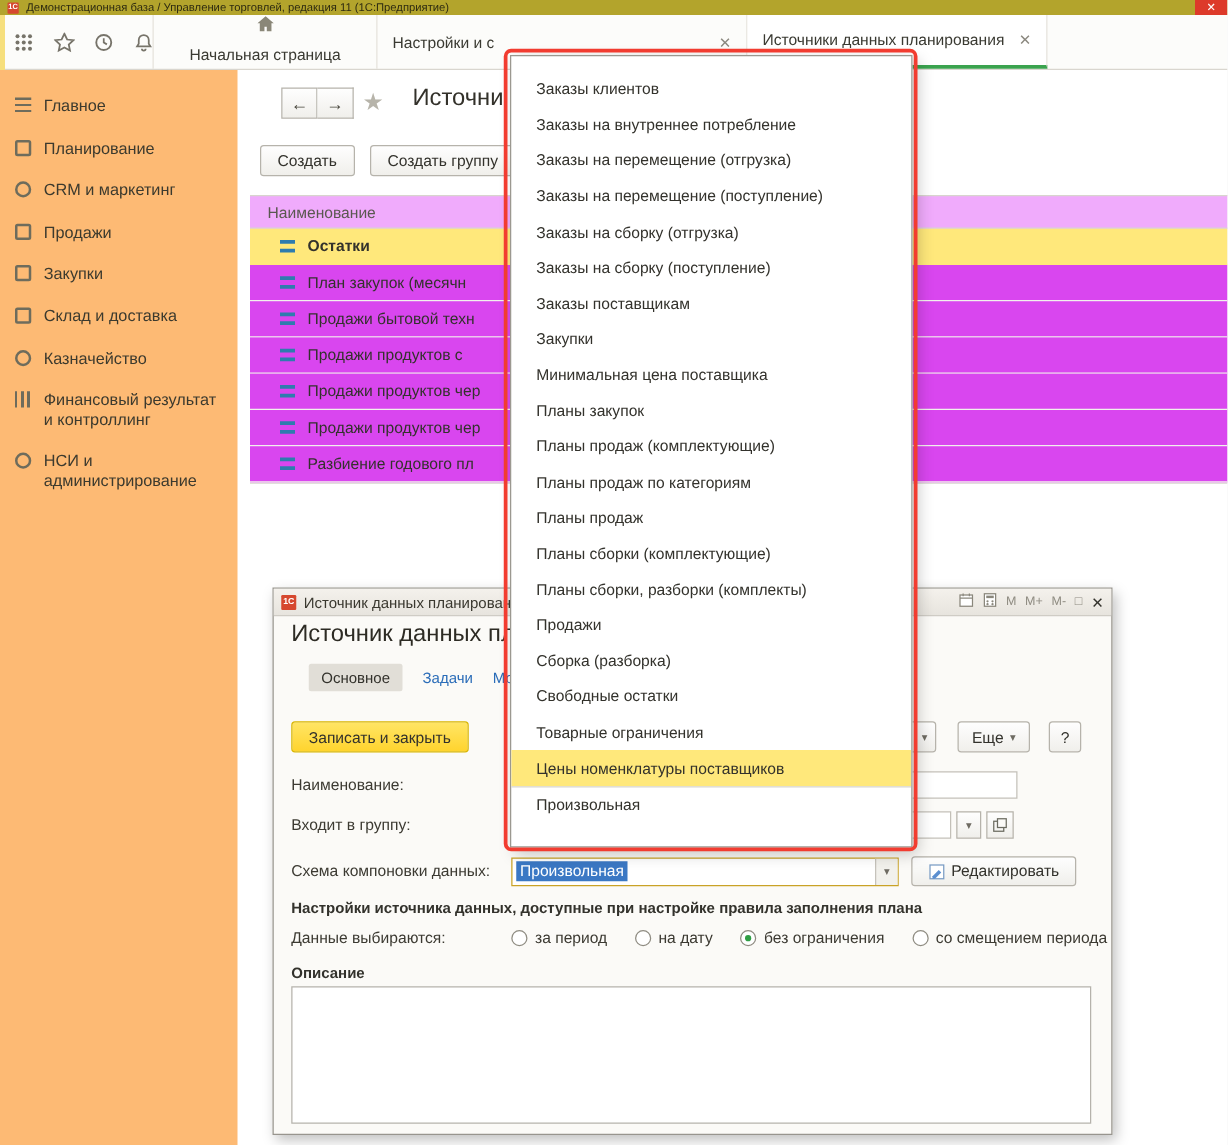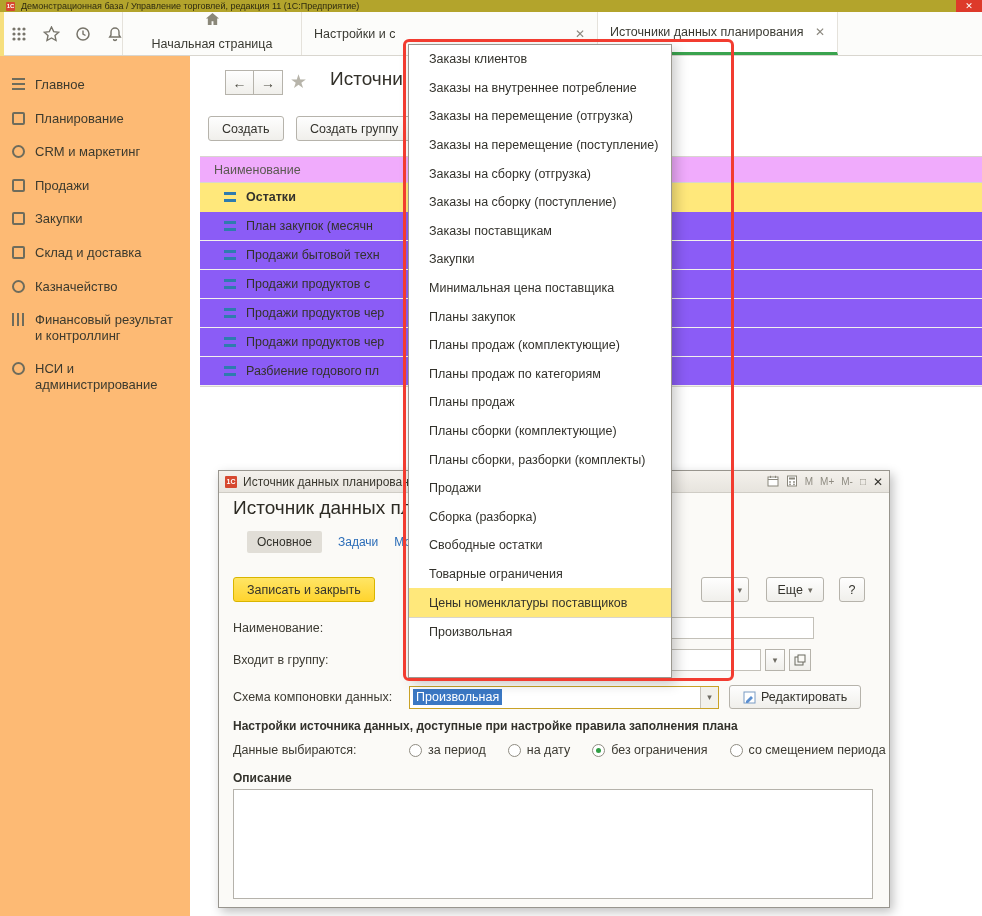--- a/index.html
+++ b/index.html
@@ -37,21 +37,21 @@
   .navbtn + .navbtn { border-left:none; }
   .fav-star { left:290px; top:70px; font-size:19px; color:#b7b4aa; }
   .page-title { left:330px; top:68px; font-size:19px; color:#33312a; white-space:nowrap; }
   .btn { display:inline-flex; align-items:center; justify-content:center; gap:5px; background:linear-gradient(#fefefe,#f0efeb); border:1px solid #b6b3ab; border-radius:3px; font-size:12.5px; color:#33322c; height:25px; padding:0 13px; white-space:nowrap; }
   .btn-yellow { background:linear-gradient(#ffe565,#ffd42e); border-color:#d9b500; }
   .caret { font-size:9px; color:#6e6b62; }
 
   .tbl { left:200px; top:156px; width:782px; }
   .tbl-header { height:27px; background:#f0abfc; border-top:1px solid #d8d5ce; border-bottom:1px solid #d8d5ce; display:flex; align-items:center; padding-left:14px; font-size:12.5px; color:#5a5850; }
   .tbl-body { border-bottom:1px solid #d8d5ce; }
-  .trow { height:29px; display:flex; align-items:center; gap:10px; padding-left:24px; font-size:12.5px; color:#33322c; background:#8b5cf6; border-bottom:1px solid #f2f1ec; }
+  .trow { height:29px; display:flex; align-items:center; gap:10px; padding-left:24px; font-size:12.5px; color:#33322c; background:#d946ef; border-bottom:1px solid #f2f1ec; }
   .trow.sel { background:#ffe87b; border-bottom-color:#ffe87b;font-weight:bold; }
   .eq-icon { width:12px; height:10px; border-top:3px solid #2e7cae; border-bottom:3px solid #2e7cae; flex:none; }
 
   
   .dialog { left:218px; top:470px; width:672px; height:438px; background:#fbfaf7; border:1px solid #98958e; box-shadow:3px 4px 10px rgba(0,0,0,.25); z-index:20; }
   .dlg-titlebar { position:absolute; left:0; top:0; width:100%; height:22px; background:linear-gradient(#f4f1ec,#e7e4de); border-bottom:1px solid #cfccc5; display:flex; align-items:center; gap:6px; padding:0 6px; font-size:12px; color:#3a382f; }
   .dlg-title-text { flex:1; overflow:hidden; white-space:nowrap; }
   .winctl { display:flex; align-items:center; gap:7px; color:#8f8c82; font-size:10px; }
   .winctl .wbtn { cursor:default; }
   .winctl .close { color:#33322c; font-size:12px; }
@@ -68,21 +68,21 @@
   .combo-text { flex:1; display:flex; align-items:center; padding-left:3px; overflow:hidden; }
   .selhl { background:#3b78c4; color:#fff; padding:1px 3px; white-space:nowrap; }
   .combo-caret { width:18px; border-left:1px solid #c6c3bb; background:#f2f1ec; display:flex; align-items:center; justify-content:center; }
   .bold-line { position:absolute; left:14px; font-size:12px; font-weight:bold; color:#33322c; white-space:nowrap; }
   .radio { width:13px; height:13px; border:1px solid #8f8c82; border-radius:50%; background:#fff; position:relative; flex:none; }
   .radio.checked::after { content:""; position:absolute; left:3px; top:3px; width:5px; height:5px; border-radius:50%; background:#2f9e44; }
   .radio-item { display:flex; align-items:center; gap:6px; }
   .desc-area { position:absolute; left:14px; top:318px; width:640px; height:110px; border:1px solid #b5b2ab; background:#fff; resize:none; font-family:"Liberation Sans",sans-serif; }
 
   
-  .dropdown { left:408px; top:44px; width:264px; height:634px; background:#fff; border:1px solid #9b9890; box-shadow:4px 5px 12px rgba(0,0,0,.22); z-index:30; padding-top:0; overflow:hidden; }
+  .dropdown { left:408px; top:44px; width:322px; height:634px; background:#fff; border:1px solid #9b9890; box-shadow:4px 5px 12px rgba(0,0,0,.22); z-index:30; padding-top:12px; overflow:hidden; }
   .dd-item { height:28.6px; display:flex; align-items:center; padding-left:20px; font-size:12.5px; color:#33322c; white-space:nowrap; }
   .dd-item.hl { background:#ffe87b; }
   .dd-item.last { border-top:1px solid #d8d5ce; }
   .red-frame { left:403px; top:39px; width:331px; height:642px; border:3px solid #f23c30; border-radius:6px; z-index:40; pointer-events:none; }
 </style>
 </head>
 <body>
 
 <div class="screen">
 

